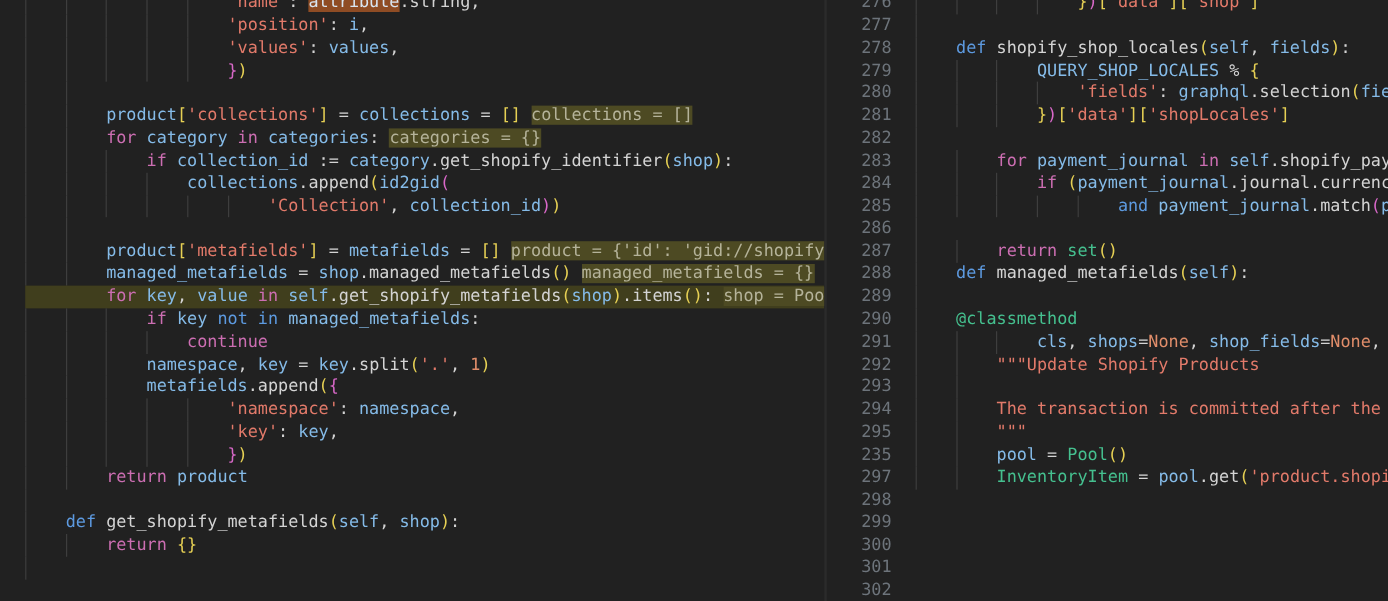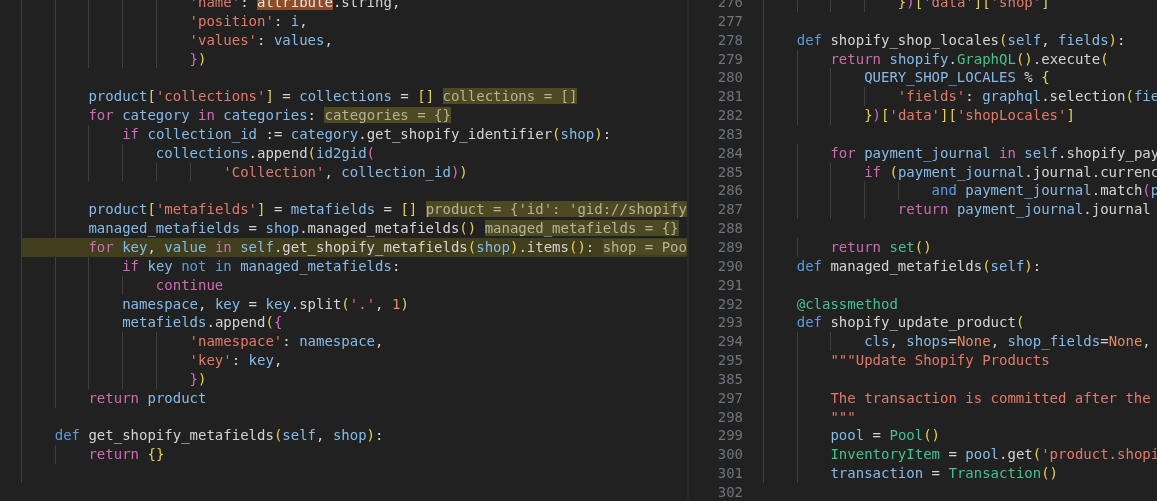--- a/index.html
+++ b/index.html
@@ -94,49 +94,45 @@
       <div class="lnum">286</div>
       <div class="lnum">287</div>
       <div class="lnum">288</div>
       <div class="lnum">289</div>
       <div class="lnum">290</div>
       <div class="lnum">291</div>
       <div class="lnum">292</div>
       <div class="lnum">293</div>
       <div class="lnum">294</div>
       <div class="lnum">295</div>
-      <div class="lnum">385</div>
+      <div class="lnum">235</div>
       <div class="lnum">297</div>
       <div class="lnum">298</div>
       <div class="lnum">299</div>
       <div class="lnum">300</div>
       <div class="lnum">301</div>
       <div class="lnum">302</div>
     </div>
   <div class="lines">
       <div class="line"><span class="guide" style="left: 0ch;"></span><span class="guide" style="left: 4ch;"></span><span class="guide" style="left: 8ch;"></span><span class="guide" style="left: 12ch;"></span><span class="tok pu">                </span><span class="tok b1">}</span><span class="tok b2">)</span><span class="tok b1">[</span><span class="tok st">'data'</span><span class="tok b1">][</span><span class="tok st">'shop'</span><span class="tok b1">]</span></div>
       <div class="line"><span class="guide" style="left: 0ch;"></span></div>
       <div class="line"><span class="guide" style="left: 0ch;"></span><span class="tok pu">    </span><span class="tok kf">def </span><span class="tok pu">shopify_shop_locales</span><span class="tok b1">(</span><span class="tok id">self</span><span class="tok pu">, </span><span class="tok id">fields</span><span class="tok b1">)</span><span class="tok pu">:</span></div>
-      <div class="line"><span class="guide" style="left: 0ch;"></span><span class="guide" style="left: 4ch;"></span><span class="tok pu">        </span><span class="tok kw">return </span><span class="tok id">shopify</span><span class="tok pu">.</span><span class="tok ty">GraphQL</span><span class="tok b1">()</span><span class="tok pu">.execute</span><span class="tok b1">(</span></div>
       <div class="line"><span class="guide" style="left: 0ch;"></span><span class="guide" style="left: 4ch;"></span><span class="guide" style="left: 8ch;"></span><span class="tok pu">            </span><span class="tok id">QUERY_SHOP_LOCALES</span><span class="tok pu"> % </span><span class="tok b1">{</span></div>
       <div class="line"><span class="guide" style="left: 0ch;"></span><span class="guide" style="left: 4ch;"></span><span class="guide" style="left: 8ch;"></span><span class="guide" style="left: 12ch;"></span><span class="tok pu">                </span><span class="tok st">'fields'</span><span class="tok pu">: </span><span class="tok id">graphql</span><span class="tok pu">.selection</span><span class="tok b1">(</span><span class="tok id">fields</span></div>
       <div class="line"><span class="guide" style="left: 0ch;"></span><span class="guide" style="left: 4ch;"></span><span class="guide" style="left: 8ch;"></span><span class="tok pu">            </span><span class="tok b1">}</span><span class="tok b2">)</span><span class="tok b1">[</span><span class="tok st">'data'</span><span class="tok b1">][</span><span class="tok st">'shopLocales'</span><span class="tok b1">]</span></div>
       <div class="line"><span class="guide" style="left: 0ch;"></span></div>
       <div class="line"><span class="guide" style="left: 0ch;"></span><span class="guide" style="left: 4ch;"></span><span class="tok pu">        </span><span class="tok kw">for </span><span class="tok id">payment_journal </span><span class="tok kw">in </span><span class="tok id">self</span><span class="tok pu">.shopify_payment_journals:</span></div>
       <div class="line"><span class="guide" style="left: 0ch;"></span><span class="guide" style="left: 4ch;"></span><span class="guide" style="left: 8ch;"></span><span class="tok pu">            </span><span class="tok kw">if </span><span class="tok b1">(</span><span class="tok id">payment_journal</span><span class="tok pu">.journal.currency.code == </span></div>
       <div class="line"><span class="guide" style="left: 0ch;"></span><span class="guide" style="left: 4ch;"></span><span class="guide" style="left: 8ch;"></span><span class="guide" style="left: 12ch;"></span><span class="guide" style="left: 16ch;"></span><span class="tok pu">                    </span><span class="tok kf">and </span><span class="tok id">payment_journal</span><span class="tok pu">.match</span><span class="tok b2">(</span><span class="tok id">pattern</span></div>
-      <div class="line"><span class="guide" style="left: 0ch;"></span><span class="guide" style="left: 4ch;"></span><span class="guide" style="left: 8ch;"></span><span class="guide" style="left: 12ch;"></span><span class="tok pu">                </span><span class="tok kw">return </span><span class="tok id">payment_journal</span><span class="tok pu">.journal</span></div>
       <div class="line"><span class="guide" style="left: 0ch;"></span></div>
       <div class="line"><span class="guide" style="left: 0ch;"></span><span class="guide" style="left: 4ch;"></span><span class="tok pu">        </span><span class="tok kw">return </span><span class="tok ty">set</span><span class="tok b1">()</span></div>
       <div class="line"><span class="guide" style="left: 0ch;"></span><span class="tok pu">    </span><span class="tok kf">def </span><span class="tok pu">managed_metafields</span><span class="tok b1">(</span><span class="tok id">self</span><span class="tok b1">)</span><span class="tok pu">:</span></div>
       <div class="line"><span class="guide" style="left: 0ch;"></span></div>
       <div class="line"><span class="guide" style="left: 0ch;"></span><span class="tok pu">    </span><span class="tok ty">@classmethod</span></div>
-      <div class="line"><span class="guide" style="left: 0ch;"></span><span class="tok pu">    </span><span class="tok kf">def </span><span class="tok pu">shopify_update_product</span><span class="tok b1">(</span></div>
       <div class="line"><span class="guide" style="left: 0ch;"></span><span class="guide" style="left: 4ch;"></span><span class="guide" style="left: 8ch;"></span><span class="tok pu">            </span><span class="tok id">cls</span><span class="tok pu">, </span><span class="tok id">shops</span><span class="tok pu">=</span><span class="tok nu">None</span><span class="tok pu">, </span><span class="tok id">shop_fields</span><span class="tok pu">=</span><span class="tok nu">None</span><span class="tok pu">,</span></div>
       <div class="line"><span class="guide" style="left: 0ch;"></span><span class="guide" style="left: 4ch;"></span><span class="tok pu">        </span><span class="tok st">"""Update Shopify Products</span></div>
       <div class="line"><span class="guide" style="left: 0ch;"></span><span class="guide" style="left: 4ch;"></span></div>
       <div class="line"><span class="guide" style="left: 0ch;"></span><span class="guide" style="left: 4ch;"></span><span class="tok pu">        </span><span class="tok st">The transaction is committed after the update of each product.</span></div>
       <div class="line"><span class="guide" style="left: 0ch;"></span><span class="guide" style="left: 4ch;"></span><span class="tok pu">        </span><span class="tok st">"""</span></div>
       <div class="line"><span class="guide" style="left: 0ch;"></span><span class="guide" style="left: 4ch;"></span><span class="tok pu">        </span><span class="tok id">pool</span><span class="tok pu"> = </span><span class="tok ty">Pool</span><span class="tok b1">()</span></div>
       <div class="line"><span class="guide" style="left: 0ch;"></span><span class="guide" style="left: 4ch;"></span><span class="tok pu">        </span><span class="tok ty">InventoryItem</span><span class="tok pu"> = </span><span class="tok id">pool</span><span class="tok pu">.get</span><span class="tok b1">(</span><span class="tok st">'product.shopify_inventory_item'</span></div>
-      <div class="line"><span class="guide" style="left: 0ch;"></span><span class="guide" style="left: 4ch;"></span><span class="tok pu">        </span><span class="tok id">transaction</span><span class="tok pu"> = </span><span class="tok ty">Transaction</span><span class="tok b1">()</span></div>
     </div>
 </div>
 
 </body></html>

